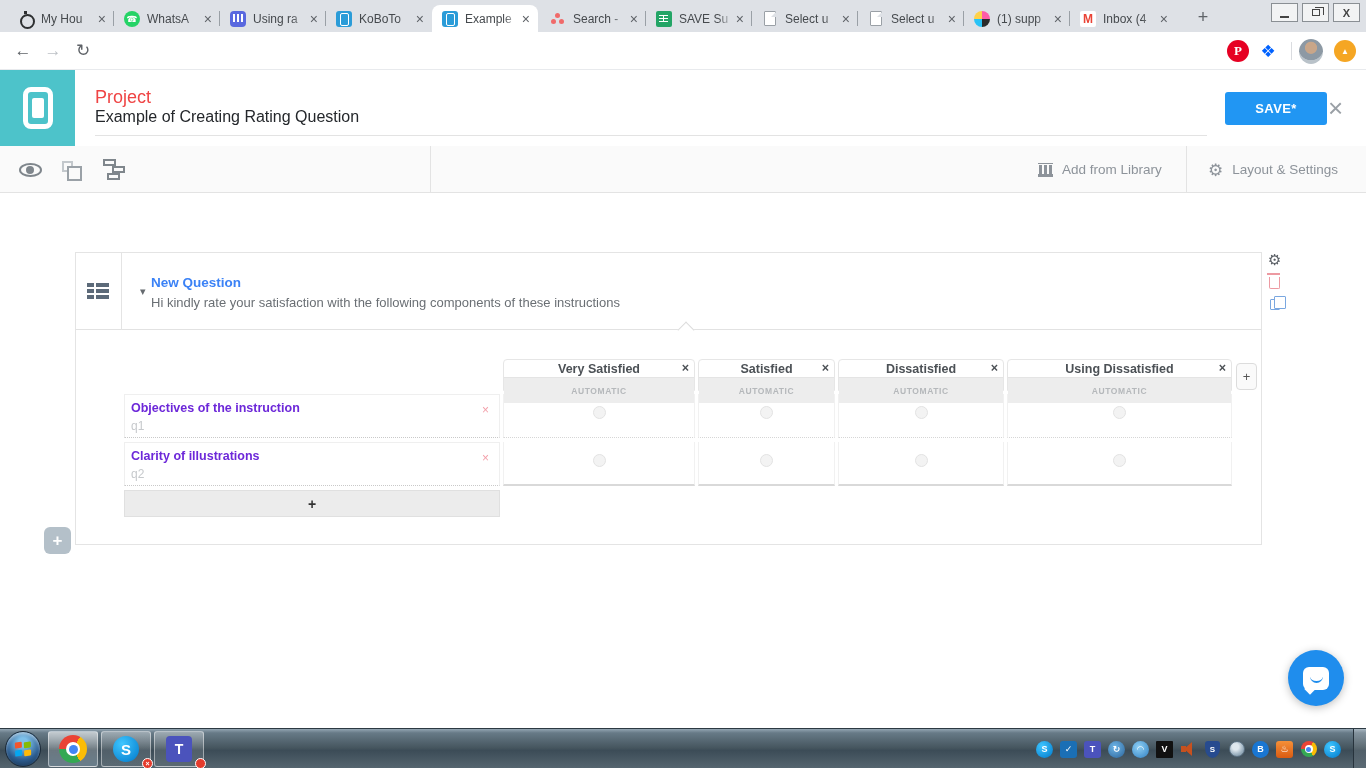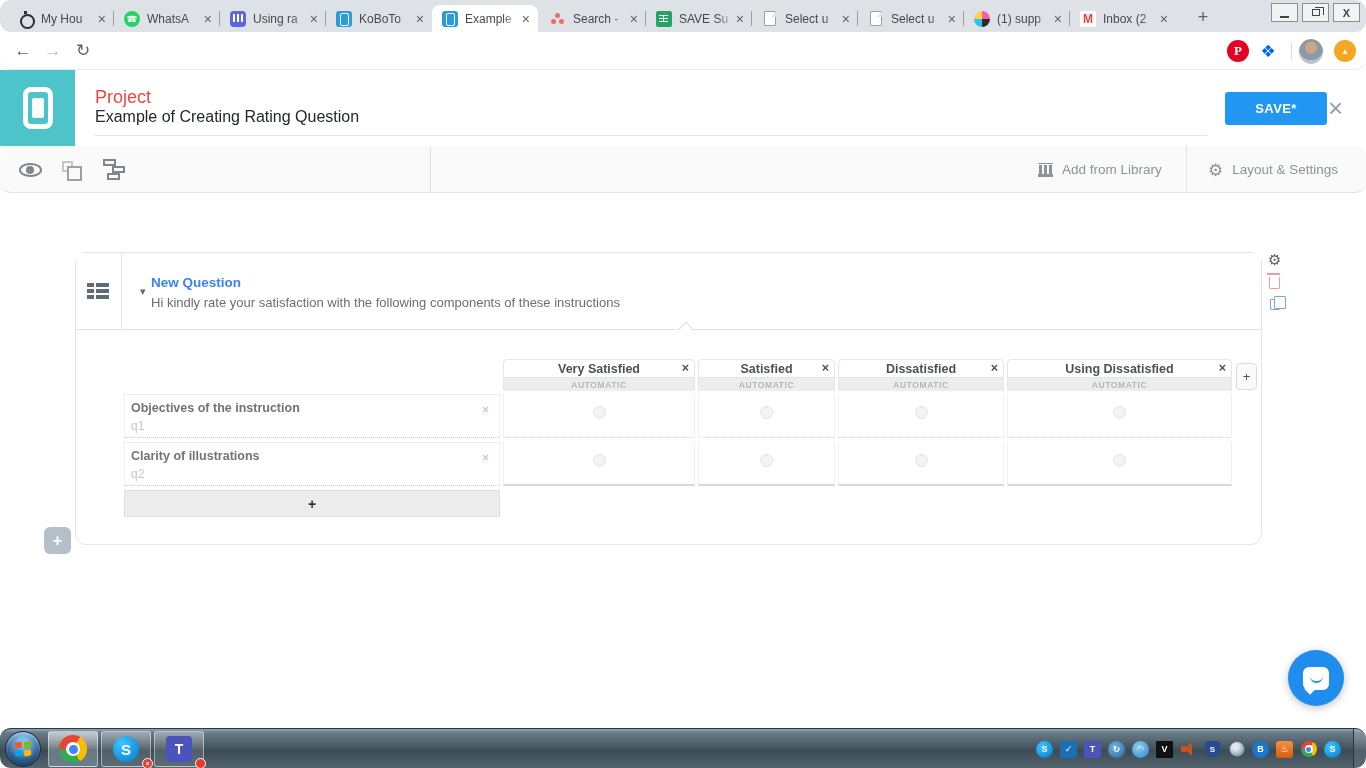--- a/index.html
+++ b/index.html
@@ -1,19 +1,19 @@
 <!DOCTYPE html>
 <html><head>
 <meta charset="utf-8">
 <style>
   * { margin:0; padding:0; box-sizing:border-box; }
   html,body { width:1366px; height:768px; }
   body { font-family:"Liberation Sans","DejaVu Sans",sans-serif; background:#fff; overflow:hidden; }
   .page { position:relative; width:1366px; height:768px; background:#fff; }
-  .abs { position:absolute;border-radius:11px; }
+  .abs { position:absolute; }
 
   
   .tabstrip { left:0; top:0; width:1366px; height:32px; background:#dee1e6; }
   .tab { position:absolute; top:5px; height:27px; width:106px; display:flex; align-items:center; padding:0 6px 0 10px; cursor:pointer; }
   .tab.active { background:#fff; border-radius:8px 8px 0 0; z-index:2; }
   .tab .sep { position:absolute; right:0; top:6px; width:1px; height:15px; background:#9aa0a6; }
   .tab-title { flex:1; font-size:12px; color:#45494d; white-space:nowrap; overflow:hidden; margin-left:7px;
     -webkit-mask-image:linear-gradient(90deg,#000 70%,transparent); mask-image:linear-gradient(90deg,#000 70%,transparent); }
   .tab-close { font-size:14px; color:#5f6368; padding:0 2px; line-height:1; }
   .newtab { position:absolute; left:1190px; top:6px; width:26px; height:24px; text-align:center; font-size:18px; color:#5f6368; line-height:23px; cursor:pointer; }
@@ -104,24 +104,24 @@
   .ctrash { position:relative; width:11px; height:12px; border:1.6px solid #ed9aa2; border-top:none; border-radius:0 0 2px 2px; margin-top:3px; cursor:pointer; }
   .ctrash:before { content:""; position:absolute; left:-3px; top:-4px; width:13px; height:2px; background:#ed9aa2; }
   .ccopy { position:relative; width:10px; height:11px; border:1.6px solid #7aa7e0; border-radius:1px; margin-top:4px; cursor:pointer; }
   .ccopy:before { content:""; position:absolute; left:3px; top:-4px; width:10px; height:11px; border:1.6px solid #7aa7e0; border-radius:1px; background:#fff; }
 
   
   .colbox { position:absolute; background:#fff; border:1px solid #e6e6e6; border-radius:4px 4px 0 0; height:32px; }
   .collabel { height:17px; display:flex; align-items:center; justify-content:center; position:relative; }
   .collabel span { font-size:12.5px; font-weight:bold; color:#4c5156; }
   .colx { position:absolute; right:5px; top:1px; color:#f3a0aa; font-size:12px; cursor:pointer; }
-  .colauto { height:14px; background:#ededed; display:flex; align-items:center; justify-content:center; font-size:8.5px; font-weight:bold; letter-spacing:.6px; color:#b5b8bb; border-top:1px solid #e4e4e4; }
+  .colauto { height:26px; background:#ededed; display:flex; align-items:center; justify-content:center; font-size:8.5px; font-weight:bold; letter-spacing:.6px; color:#b5b8bb; border-top:1px solid #e4e4e4; }
   .addcol { position:absolute; left:1160px; top:110px; width:21px; height:27px; border:1px solid #dcdcdc; border-radius:4px; background:#fafafa; color:#555; font-size:13px; display:flex; align-items:center; justify-content:center; cursor:pointer; }
   .rowbox { position:absolute; left:48px; width:376px; height:44px; background:#fff; border:1px solid #efefef; border-bottom:1px dotted #c9c9c9; }
-  .rowlabel { position:absolute; left:6px; top:6px; font-size:12.5px; font-weight:bold; color:#737373; cursor:text; }
+  .rowlabel { position:absolute; left:6px; top:6px; font-size:12.5px; font-weight:bold; color:#6d28d9; cursor:text; }
   .rowname { position:absolute; left:6px; top:24px; font-size:12px; color:#c6c9cc; }
   .rowx { position:absolute; right:10px; top:8px; color:#f3a0aa; font-size:12px; cursor:pointer; }
   .addrow { position:absolute; left:48px; top:237px; width:376px; height:27px; background:#ececec; border:1px solid #e0e0e0; display:flex; align-items:center; justify-content:center; font-size:14px; font-weight:bold; color:#333; cursor:pointer; }
   .rcell { position:absolute; height:44px; border-left:1px solid #f1f1f1; border-right:1px solid #f1f1f1; border-bottom:1px dotted #d6d6d6; display:flex; align-items:flex-start; justify-content:center; padding-top:12px; }
   .rcell.last { border-bottom:2px solid #d9d9d9; }
   .radio { width:13px; height:13px; border-radius:50%; background:#f3f3f3; border:1px solid #e3e3e3; cursor:pointer; }
   .addq { left:44px; top:527px; width:27px; height:27px; background:#b4c0c9; border-radius:6px; color:#fff; font-size:17px; font-weight:bold; display:flex; align-items:center; justify-content:center; cursor:pointer; }
 
   
   .intercom { left:1288px; top:650px; width:56px; height:56px; border-radius:50%; background:#1f8ded; box-shadow:0 2px 8px rgba(0,0,0,.25); display:flex; align-items:center; justify-content:center; cursor:pointer; }
@@ -223,21 +223,21 @@
         <span class="sep"></span>
     </div>
     <div class="tab" style="left:964px">
       <span class="fav fav-multi"></span>
       <span class="tab-title">(1) supp</span>
       <span class="tab-close">×</span>
         <span class="sep"></span>
     </div>
     <div class="tab" style="left:1070px">
       <span class="fav fav-gmail">M</span>
-      <span class="tab-title">Inbox (2</span>
+      <span class="tab-title">Inbox (4</span>
       <span class="tab-close">×</span>
     </div>
     <div class="newtab">+</div>
     <div class="wctrls">
       <div class="wbtn">
           <span class="bar"></span>
         </div>
       <div class="wbtn">
           <span class="rest"></span>
         </div>

